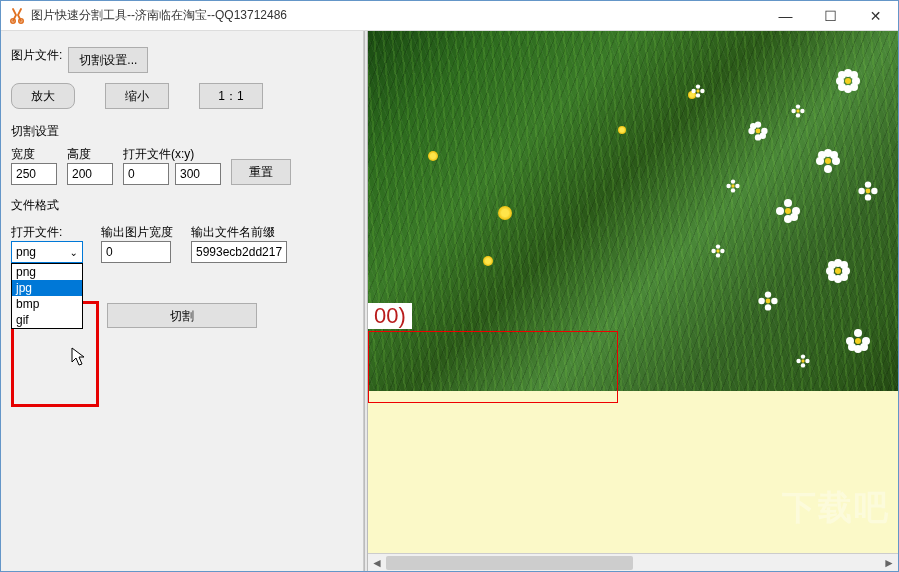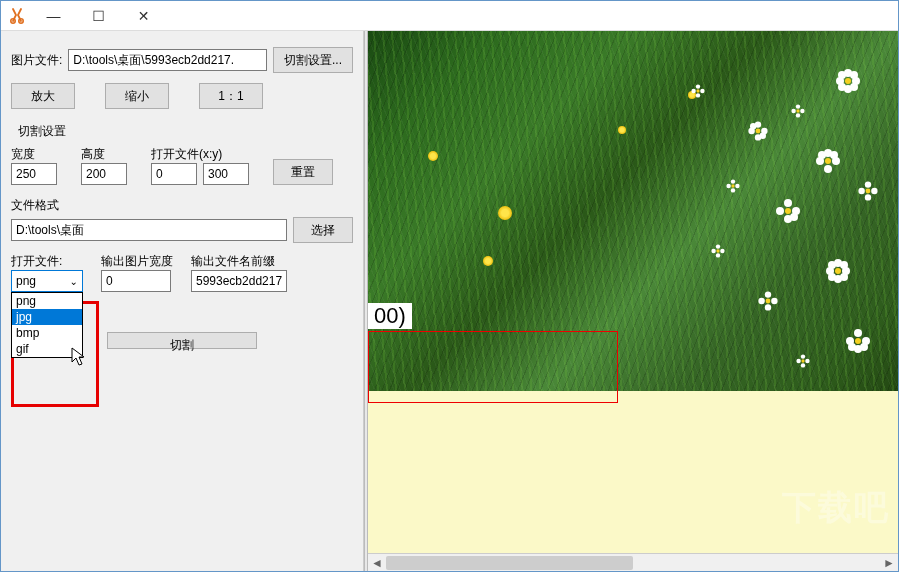--- a/index.html
+++ b/index.html
@@ -8,29 +8,29 @@
   .titlebar { height: 30px; background: #fff; display: flex; align-items: center; border-bottom: 1px solid #ddd; }
   .titlebar-icon { width: 16px; height: 16px; margin: 0 6px 0 8px; display: flex; align-items: center; justify-content: center; }
   .titlebar-icon svg { width: 16px; height: 16px; }
   .titlebar-title { flex: 1; color: #333; font-size: 12px; }
   .titlebar-btns { display: flex; }
   .tb-btn { width: 45px; height: 29px; display: flex; align-items: center; justify-content: center; color: #333; font-size: 14px; }
   .client { flex: 1; display: flex; overflow: hidden; }
   .left-pane { width: 363px; background: #f0f0f0; padding: 10px; position: relative; border-right: 1px solid #ccc; }
   .splitter { width: 4px; background: #e8e8e8; border-left: 1px solid #bbb; border-right: 1px solid #bbb; }
   .right-pane { flex: 1; position: relative; background: #fff; overflow: hidden; }
-  .row { display: flex; align-items: center; margin-bottom: 8px; gap: 6px; }
+  .row { display: flex; margin-bottom: 8px; gap: 6px; }
   .lbl { color: #000; font-size: 12px; white-space: nowrap; }
   input[type=text].txt { border: 1px solid #7a7a7a; background: #fff; padding: 2px 4px; font-size: 12px; height: 22px; font-family: inherit; }
   .btn { border: 1px solid #adadad; background: #e1e1e1; padding: 4px 10px; font-size: 12px; font-family: inherit; min-width: 60px; height: 26px; cursor: default; }
   .btn.wide { min-width: 72px; }
-  .btn.big { min-width: 150px; height: 17px; }
-  .group-title { margin: 10px 7px 6px; }
+  .btn.big { min-width: 150px; height: 25px; }
+  .group-title { margin: 10px 0 6px; }
   .col { display: flex; flex-direction: column; }
-  .cols { display: flex; gap: 24px; align-items: flex-end; }
+  .cols { display: flex; gap: 10px; align-items: flex-end; }
   .select-wrap { position: relative; display: inline-block; }
   .select-box { width: 72px; height: 22px; border: 1px solid #0078d7; background: #fff; display: flex; align-items: center; padding: 0 4px; font-size: 12px; justify-content: space-between; }
   .select-arrow { font-size: 10px; }
   .dropdown { position: absolute; top: 22px; left: 0; width: 72px; background: #fff; border: 1px solid #000; z-index: 10; }
   .dropdown-item { padding: 1px 4px; font-size: 12px; }
   .dropdown-item.highlight { background: #0078d7; color: #fff; }
   .red-highlight { position: absolute; border: 3px solid #e60000; pointer-events: none; }
   .red1 { left: 10px; top: 270px; width: 88px; height: 106px; }
   .cursor-arrow { position: absolute; width: 16px; height: 20px; z-index: 20; }
   .img-area { position: absolute; left: 0; top: 0; right: 0; bottom: 18px; overflow: hidden; }
@@ -40,59 +40,59 @@
     repeating-linear-gradient(112deg, rgba(0,0,0,0.15) 0 1px, transparent 1px 7px),
     repeating-linear-gradient(85deg, rgba(120,200,60,0.18) 0 2px, transparent 2px 9px); }
   .flower { position: absolute; width: 20px; height: 20px; }
   .flower .center { position:absolute; width:6px; height:6px; background:#f5d020; border-radius:50%; left:7px; top:7px; }
   .flower .petal { position:absolute; width:8px; height:8px; background:#fff; border-radius:50%; }
   .flower.small { transform: scale(0.55); }
   .flower.mid { transform: scale(0.8); }
   .yflower { position:absolute; width:10px; height:10px; background:radial-gradient(circle,#ffe54a 35%, #e8b500 80%); border-radius:50%; filter: blur(0.3px); }
   .yellow-band { position: absolute; left:0; right:0; top:360px; bottom:0; background: #fbf9c8; }
   .crop-box { position:absolute; border:1px solid #e00; }
-  .crop-label { position:absolute; background:#fff; color:#000000; font-size:22px; padding:0 6px; font-family: Arial, sans-serif; white-space: nowrap; }
+  .crop-label { position:absolute; background:#fff; color:#b91c1c; font-size:22px; padding:0 6px; font-family: Arial, sans-serif; white-space: nowrap; }
   .scroll-h { position:absolute; left:0; right:0; bottom:0; height:18px; background:#f0f0f0; border-top:1px solid #ccc; display:flex; align-items:center; }
   .scroll-h .arrow { width:18px; height:16px; display:flex; align-items:center; justify-content:center; color:#666; }
   .scroll-h .track { flex:1; height:16px; background:#f0f0f0; position:relative; }
   .scroll-h .thumb { position:absolute; left:0; width:50%; top:1px; bottom:1px; background:#cdcdcd; border-radius:2px; }
   .watermark { position:absolute; right:8px; bottom:22px; color:rgba(255,255,255,0.35); font-size:34px; font-weight:bold; letter-spacing:2px; pointer-events:none; }
 </style>
 </head>
 <body>
 
 <div class="window">
 
   <div class="titlebar">
     <span class="titlebar-icon">
       <svg viewBox="0 0 16 16">
           <path d="M4 1 L7 7 L4 13 M12 1 L9 7 L12 13" stroke="#e07020" stroke-width="1.8" fill="none" stroke-linecap="round"></path>
           <circle cx="4" cy="13" r="2.2" fill="none" stroke="#e07020" stroke-width="1.6"></circle>
           <circle cx="12" cy="13" r="2.2" fill="none" stroke="#e07020" stroke-width="1.6"></circle>
         </svg>
     </span>
+    <span class="titlebar-title">图片快速分割工具--济南临在淘宝--QQ13712486</span>
     <div class="titlebar-btns">
       <div class="tb-btn">—</div>
       <div class="tb-btn">☐</div>
       <div class="tb-btn close">✕</div>
     </div>
   </div>
 
   <div class="client">
 
     <div class="left-pane">
 
       <div class="row" style="margin-top:6px;">
         <span class="lbl">图片文件:</span>
-        <input type="text" class="txt" style="flex: 1 1 0%; min-width: 0px;" value="D:\tools\桌面\5993ecb2dd217.">
         <button class="btn wide">切割设置...</button>
       </div>
 
       <div class="row" style="gap:30px; margin-top:10px; margin-bottom:14px;">
-        <button class="btn" style="min-width:64px;">放大</button>
+        <button class="btn" style="min-width:64px;border-radius:8px;">放大</button>
         <button class="btn" style="min-width:64px;">缩小</button>
         <button class="btn" style="min-width:64px;">1：1</button>
       </div>
 
       <div class="group-title lbl">切割设置</div>
       <div class="cols" style="align-items:flex-end; margin-bottom:12px;">
         <div class="col">
           <span class="lbl">宽度</span>
           <input type="text" class="txt" style="width: 46px;" value="250">
         </div>
@@ -104,24 +104,20 @@
           <span class="lbl">打开文件(x:y)</span>
           <div style="display:flex; gap:6px;">
             <input type="text" class="txt" style="width: 46px;" value="0">
             <input type="text" class="txt" style="width: 46px;" value="300">
           </div>
         </div>
         <button class="btn">重置</button>
       </div>
 
       <div class="lbl">文件格式</div>
-      <div class="row" style="margin-top:3px;">
-        <input type="text" class="txt" style="flex: 1 1 0%;" value="D:\tools\桌面">
-        <button class="btn">选择</button>
-      </div>
 
       <div class="cols" style="margin-top:10px; gap:18px;">
         <div class="col">
           <span class="lbl">打开文件:</span>
           <div class="select-wrap">
             <div class="select-box">
               <span>png</span>
               <span class="select-arrow">⌄</span>
             </div>
             <div class="dropdown">

